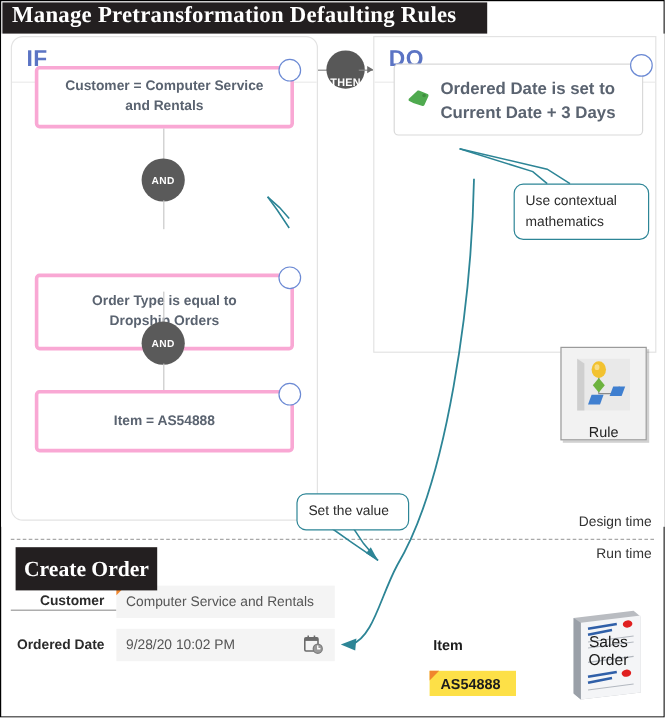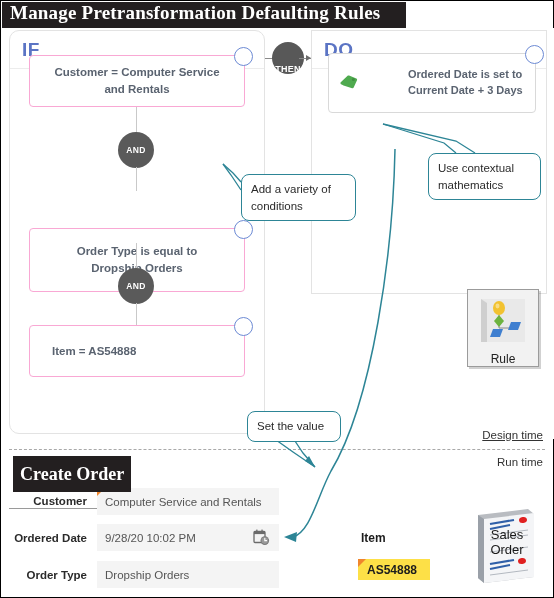--- a/index.html
+++ b/index.html
@@ -68,23 +68,23 @@
   .then-circle{
     position:relative;width:32px;height:32px;border-radius:50%;
     background:#585858;color:#fff;
     display:flex;align-items:flex-end;justify-content:center;
     font-size:9px;font-weight:700;letter-spacing:.3px;
   }
 
   
   .cond{
     position:absolute;
-    border:1px solid #f9a8d4;border-radius:4px;background:#fff;
+    border:3px solid #f9a8d4;border-radius:4px;background:#fff;
     box-sizing:border-box;
-    display:flex;align-items:center;justify-content:flex-start;
+    display:flex;align-items:center;justify-content:center;
     text-align:center;
     color:#5a6370;font-size:11.5px;font-weight:700;line-height:1.45;
     padding:6px 22px;
   }
   .cond .handle{
     position:absolute;right:-9px;top:-9px;width:17px;height:17px;
     border-radius:50%;background:#fff;border:1.6px solid #6c8ad4;
   }
   .cond1{left:19px;top:24px;width:216px;height:52px;}
   .cond2{left:19px;top:160px;width:216px;height:64px;margin-top:37px;}
@@ -109,21 +109,21 @@
   .action{
     position:absolute;left:16px;top:22px;width:208px;height:60px;
     border:1px solid #d9d9d9;border-radius:4px;background:#fff;
     box-sizing:border-box;
     display:flex;align-items:center;gap:8px;padding:6px 12px 6px 10px;
   }
   .action .handle{
     position:absolute;right:-9px;top:-9px;width:17px;height:17px;
     border-radius:50%;background:#fff;border:1.6px solid #6c8ad4;
   }
-  .action .txt{color:#5a6370;font-size:11px;font-weight:700;line-height:1.45;margin-left:41px;}
+  .action .txt{color:#5a6370;font-size:14px;font-weight:700;line-height:1.45;}
   .tag-icon{flex:0 0 auto;width:20px;height:18px;}
 
   
   .callout{
     position:absolute;
     border:1.4px solid #2d8596;border-radius:8px;background:#ffffff;
     color:#2b2b2b;font-size:11.5px;line-height:1.45;
     padding:6px 9px;box-sizing:border-box;z-index:18;
   }
 
@@ -258,23 +258,20 @@
             <path d="M1.5 8.6 L8.6 1.8 C9 1.4 9.6 1.3 10.1 1.5 L17.3 4.4 C18 4.7 18.3 5.5 18 6.2 L14.7 13.6 C14.4 14.2 13.7 14.5 13.1 14.3 L5.3 11.8 C5 11.7 4.8 11.6 4.6 11.4 L1.6 9.9 Z" fill="#4faa4f"></path>
             <circle cx="14.4" cy="5.6" r="1.5" fill="#3f8f3f"></circle>
           </svg>
         </span>
         <span class="txt">Ordered Date is set to Current Date + 3 Days</span>
         <span class="handle"></span>
       </div>
     </div>
   </div>
 
-  <div class="callout" style="left:240px;top:173px;width:115px;">
-    <span>Add a variety  of conditions</span>
-  </div>
 
   <div class="callout" style="left:427px;top:152px;width:113px;">
     <span>Use contextual mathematics</span>
   </div>
 
   <div class="callout" style="left:246px;top:410px;width:94px;">
     <span>Set the value</span>
   </div>
 
   <div class="rule-btn">
@@ -287,21 +284,21 @@
         <ellipse cx="24" cy="12" rx="6" ry="7" fill="#f2c230"></ellipse>
         <ellipse cx="22.5" cy="10" rx="2" ry="2.4" fill="#f8dd86"></ellipse>
         <polygon points="24,19 29,25 24,31 19,25" fill="#6db33f"></polygon>
         <polygon points="18,33 28,33 25,41 15,41" fill="#3f7fd0"></polygon>
         <polygon points="36,26 46,26 43,34 33,34" fill="#3f7fd0"></polygon>
       </svg>
     </span>
     <span class="cap">Rule</span>
   </div>
 
-  <div class="dt-label" style="top:428px;text-decoration:underline;">Design time</div>
+  <div class="dt-label" style="top:428px;">Design time</div>
   <div class="sep-dashed" style="top:448px;"></div>
   <div class="dt-label" style="top:455px;">Run time</div>
 
   <div class="co-banner">
     <span class="t">Create Order</span>
   </div>
 
   <div class="form-row" style="left:8px;top:487px;">
     <span class="flabel underlined">Customer</span>
     <span class="fval">
@@ -321,26 +318,20 @@
           <rect x="3.2" y="0.6" width="1.3" height="3" fill="#6b6b6b"></rect>
           <rect x="8.4" y="0.6" width="1.3" height="3" fill="#6b6b6b"></rect>
           <circle cx="11.8" cy="11.6" r="4.3" fill="#7b7b7b"></circle>
           <circle cx="11.8" cy="11.6" r="3.3" fill="#9a9a9a"></circle>
           <path d="M11.8 9.3 L11.8 11.6 L13.6 11.6" stroke="#fff" stroke-width="1.1" fill="none" stroke-linecap="round"></path>
         </svg>
       </span>
     </span>
   </div>
 
-  <div class="form-row" style="left:8px;top:560px;">
-    <span class="flabel">Order Type</span>
-    <span class="fval">
-      <span>Dropship Orders</span>
-    </span>
-  </div>
 
   <div class="item-label">Item</div>
   <div class="item-val">
     <span class="req-tri"></span>
     <span>AS54888</span>
   </div>
 
   <div class="so-icon">
     <svg width="74" height="80" viewBox="0 0 74 80">
       <polygon points="8,8 58,2 64,7 64,70 14,76 8,71" fill="#b9bcc1"></polygon>

